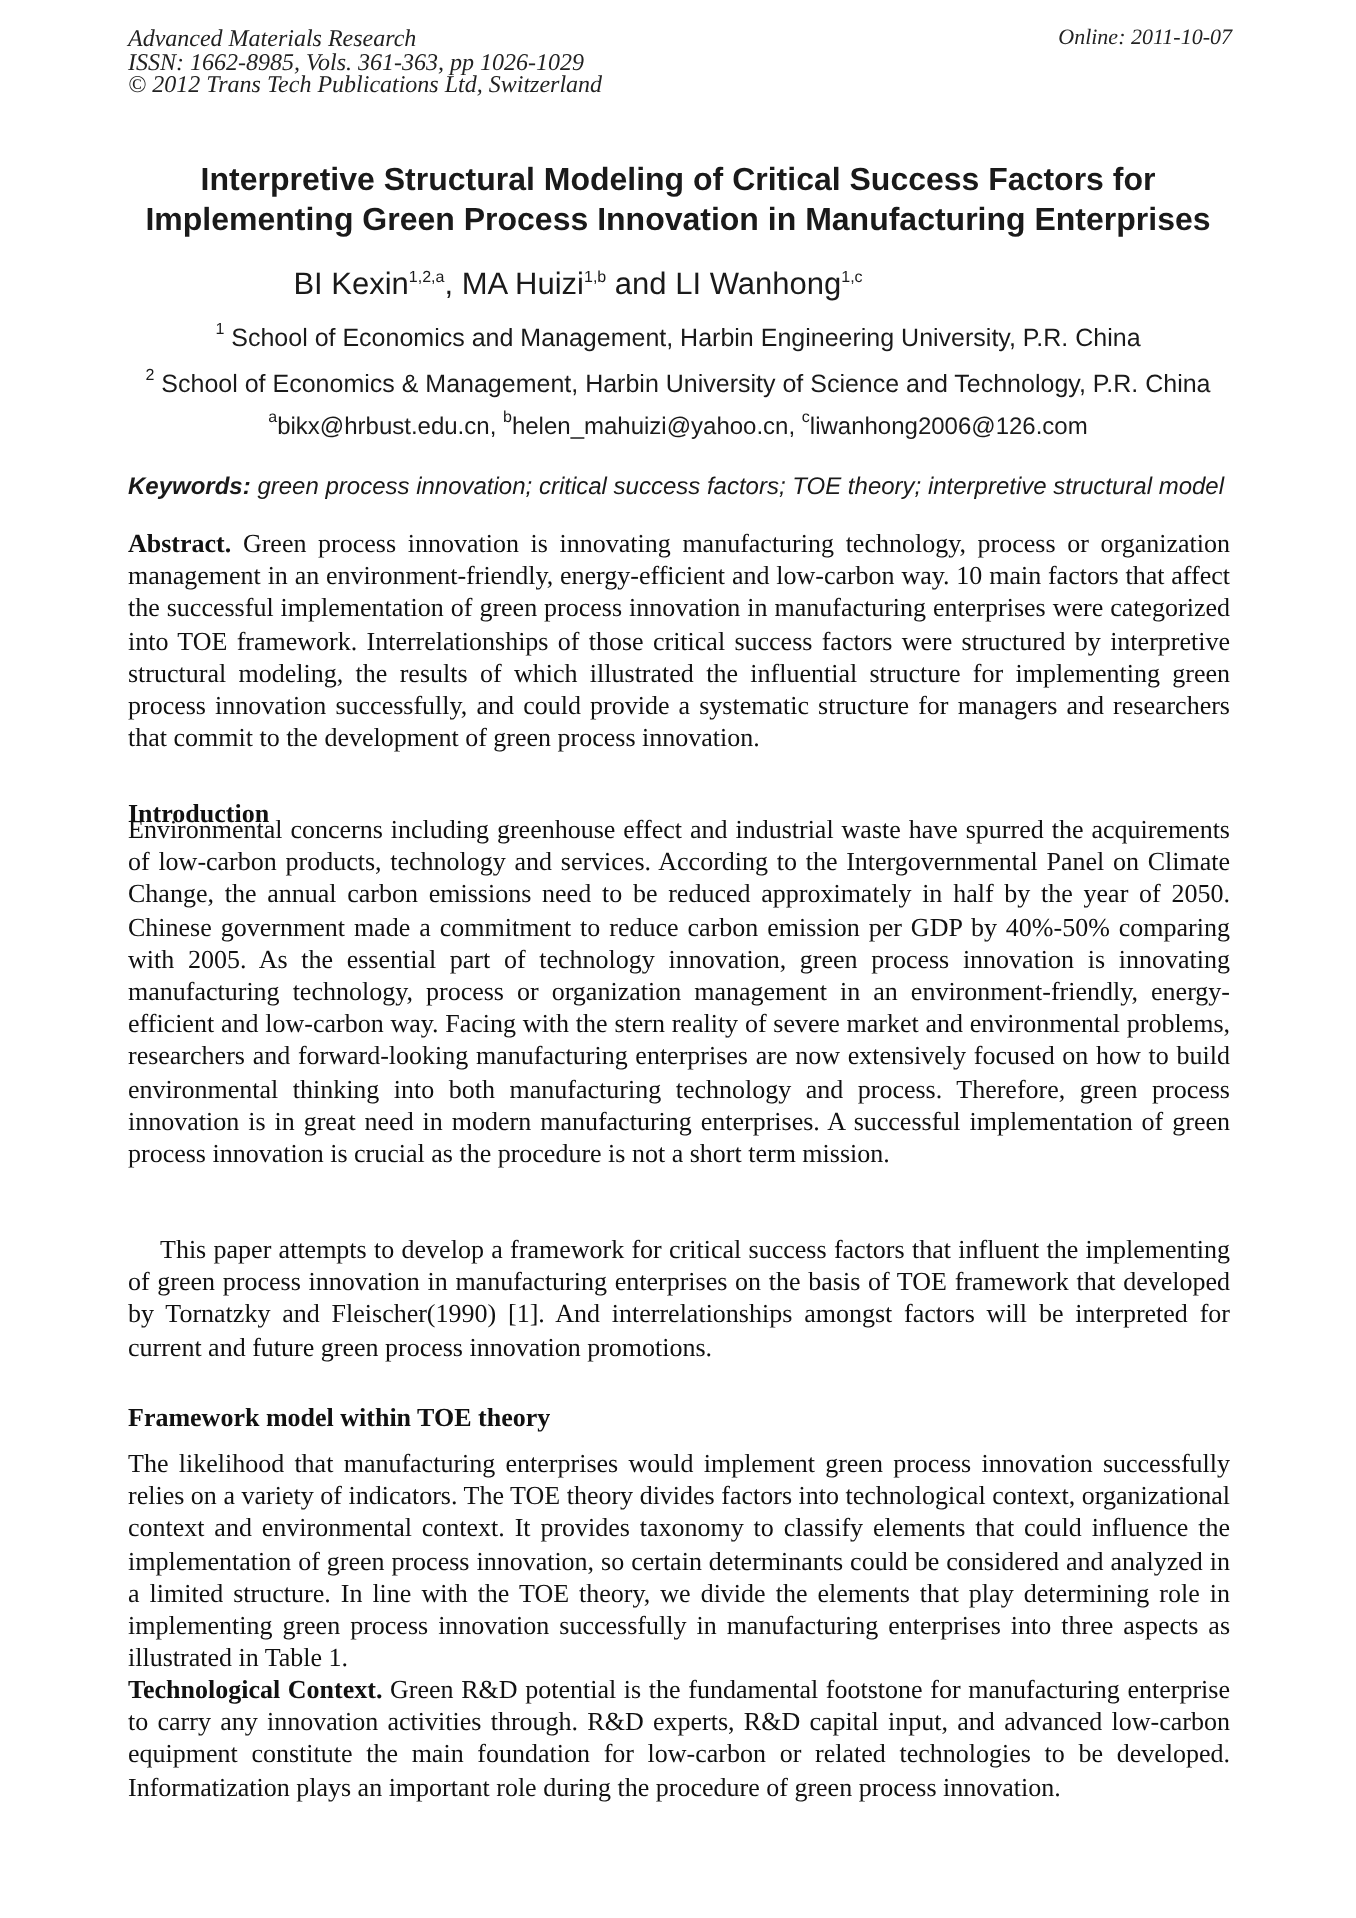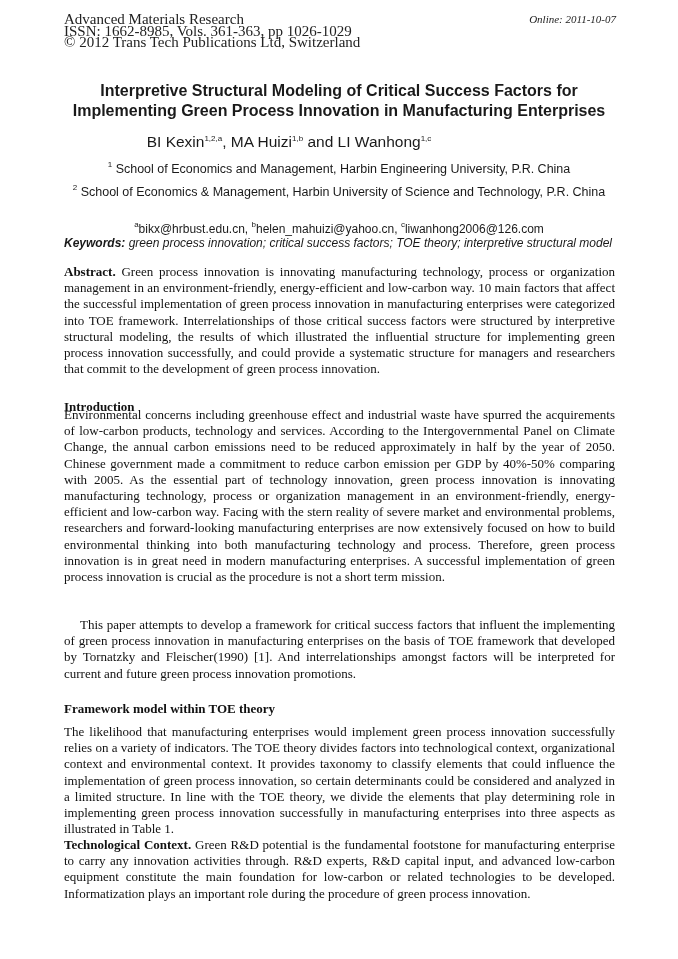--- a/index.html
+++ b/index.html
@@ -1,26 +1,26 @@
 <!DOCTYPE html>
 <html><head>
 <meta charset="utf-8">
 <style>
   html, body { margin: 0; padding: 0; background: #ffffff; }
   body { width: 678px; height: 959px; overflow: hidden; position: relative; color: #111; }
   .page { position: absolute; left: 0; top: 0; width: 678px; height: 959px; }
-  .hdr { position: absolute; left: 64px; top: 14px; font-family: "Liberation Serif", serif; font-size: 15px; line-height: 11.5px; color: #222; }
+  .hdr { position: absolute; left: 64px; top: 14px; font-family: "Liberation Serif", serif; font-style: italic; font-size: 12px; line-height: 11.5px; color: #222; }
   .hdr-right { position: absolute; right: 62px; top: 14px; font-family: Liberation Serif, serif; font-style: italic; font-size: 11px; line-height: 11.5px; color: #222; }
   .title { position: absolute; left: 0; width: 678px; top: 81px; text-align: center; font-family: "Liberation Sans", sans-serif; font-weight: bold; font-size: 16px; line-height: 20px; color: #1a1a1a; }
   .authors { position: absolute; left: 0; width: 578px; top: 130px; text-align: center; font-family: "Liberation Sans", sans-serif; font-size: 15.5px; line-height: 18px; color: #1a1a1a; }
   .authors sup, .affil sup, .emails sup { font-size: 8px; vertical-align: 6px; }
   .affil { position: absolute; left: 0; width: 678px; text-align: center; font-family: "Liberation Sans", sans-serif; font-size: 12.5px; line-height: 15px; color: #1a1a1a; }
   .affil1 { top: 157px; }
   .affil2 { top: 180px; }
-  .emails { position: absolute; left: 0; width: 678px; top: 201px; text-align: center; font-family: "Liberation Sans", sans-serif; font-size: 12px; line-height: 15px; color: #1a1a1a; margin-top: 16px; }
+  .emails { position: absolute; left: 0; width: 678px; top: 201px; text-align: center; font-family: "Liberation Sans", sans-serif; font-size: 12px; line-height: 15px; color: #1a1a1a; }
   .kw { position: absolute; left: 64px; width: 551px; top: 236px; font-family: "Liberation Sans", sans-serif; font-size: 12px; line-height: 15px; text-align: justify; color: #1a1a1a; font-style: italic; }
   .kw b { font-weight: bold; }
   .body { position: absolute; left: 64px; width: 551px; font-family: "Liberation Serif", serif; font-size: 13px; line-height: 16.2px; text-align: justify; color: #111; }
   .body b { font-weight: bold; }
   .abstract { top: 264px; }
   .sec { position: absolute; left: 64px; font-family: "Liberation Serif", serif; font-weight: bold; font-size: 13px; line-height: 16px; color: #111; }
   .sec-intro { top: 399px; }
   .intro-p1 { top: 407px; }
   .intro-p2 { top: 617px; text-indent: 16px; }
   .sec-frame { top: 701px; }

